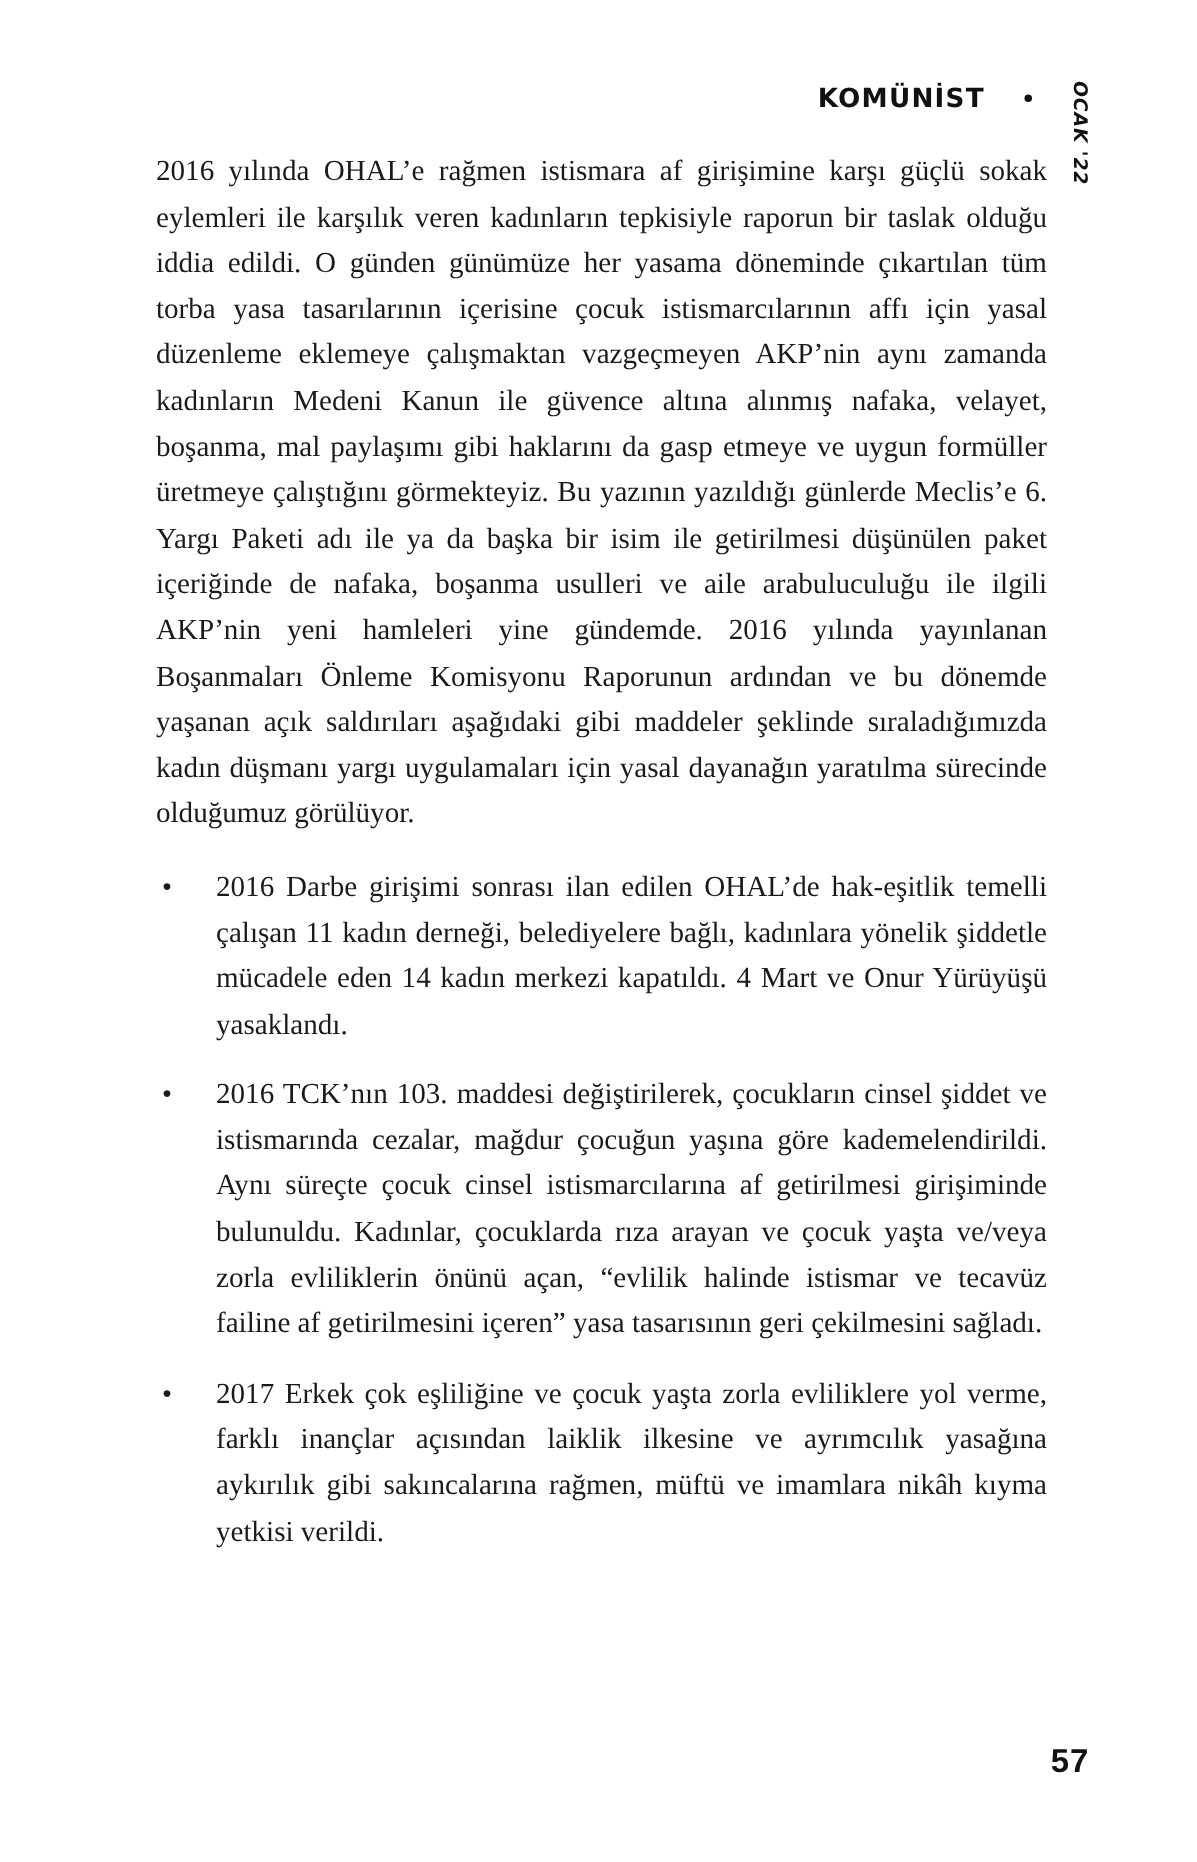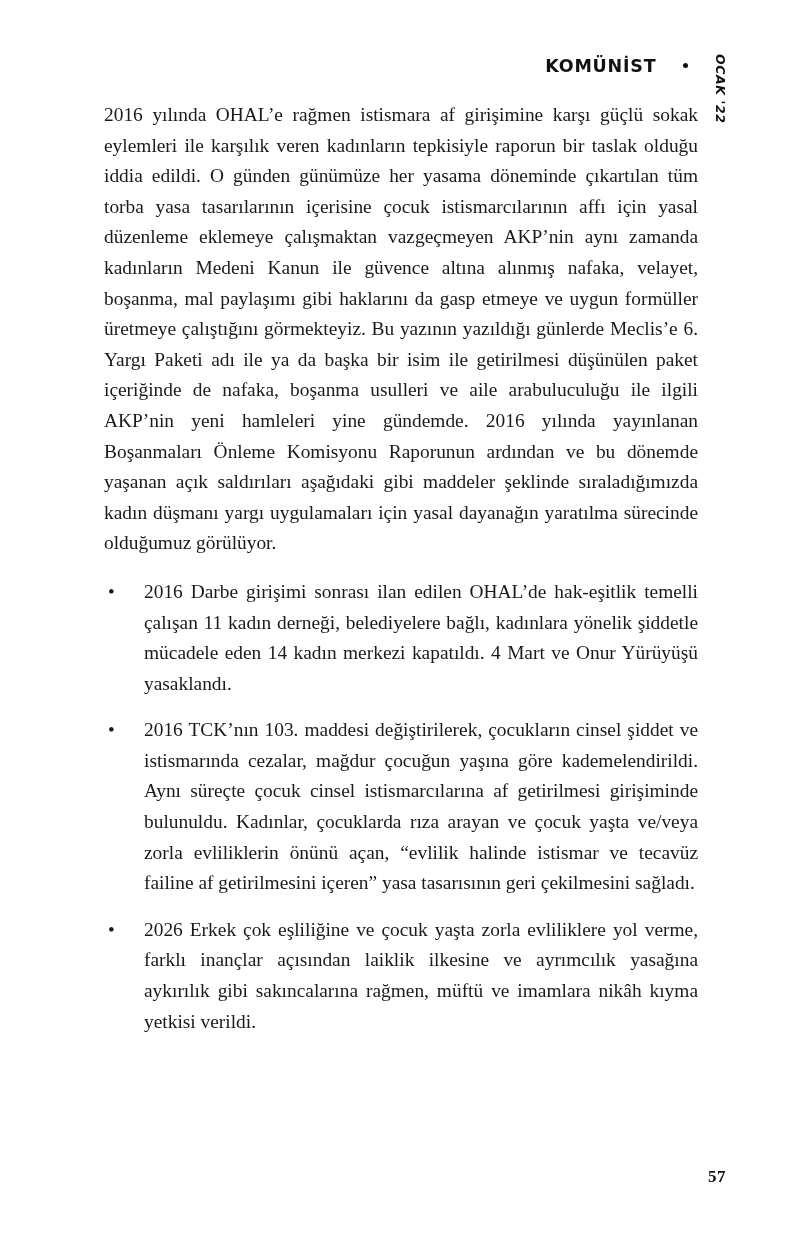--- a/index.html
+++ b/index.html
@@ -96,23 +96,23 @@
     top: 0;
     font-size: 19px;
     line-height: 30.6px;
   }
 
   
   .folio {
     position: absolute;
     right: 72px;
     bottom: 54px;
-    font-family: Liberation Serif, serif;
+    font-family: Liberation Sans, sans-serif;
     font-weight: 700;
-    font-size: 17px;
+    font-size: 22px;
     color: #111111;
     letter-spacing: 0.5px;
   }
 </style>
 </head>
 <body>
 
 <div class="page">
 
   <div class="running-head">
@@ -129,21 +129,21 @@
       <li>
         <span class="bullet-mark">•</span>
         <span>2016 Darbe girişimi sonrası ilan edilen OHAL’de hak-eşitlik temelli çalışan 11 kadın derneği, belediyelere bağlı, kadınlara yönelik şiddetle mücadele eden 14 kadın merkezi kapatıldı. 4 Mart ve Onur Yürüyüşü yasaklandı.</span>
       </li>
       <li>
         <span class="bullet-mark">•</span>
         <span>2016 TCK’nın 103. maddesi değiştirilerek, çocukların cinsel şiddet ve istismarında cezalar, mağdur çocuğun yaşına göre kademelendirildi. Aynı süreçte çocuk cinsel istismarcılarına af getirilmesi girişiminde bulunuldu. Kadınlar, çocuklarda rıza arayan ve çocuk yaşta ve/veya zorla evliliklerin önünü açan, “evlilik halinde istismar ve tecavüz failine af getirilmesini içeren” yasa tasarısının geri çekilmesini sağladı.</span>
       </li>
       <li>
         <span class="bullet-mark">•</span>
-        <span>2026 Erkek çok eşliliğine ve çocuk yaşta zorla evliliklere yol verme, farklı inançlar açısından laiklik ilkesine ve ayrımcılık yasağına aykırılık gibi sakıncalarına rağmen, müftü ve imamlara nikâh kıyma yetkisi verildi.</span>
+        <span>2017 Erkek çok eşliliğine ve çocuk yaşta zorla evliliklere yol verme, farklı inançlar açısından laiklik ilkesine ve ayrımcılık yasağına aykırılık gibi sakıncalarına rağmen, müftü ve imamlara nikâh kıyma yetkisi verildi.</span>
       </li>
     </ul>
 
   </div>
 
   <div class="folio">57</div>
 
 </div>
 
 </body></html>

